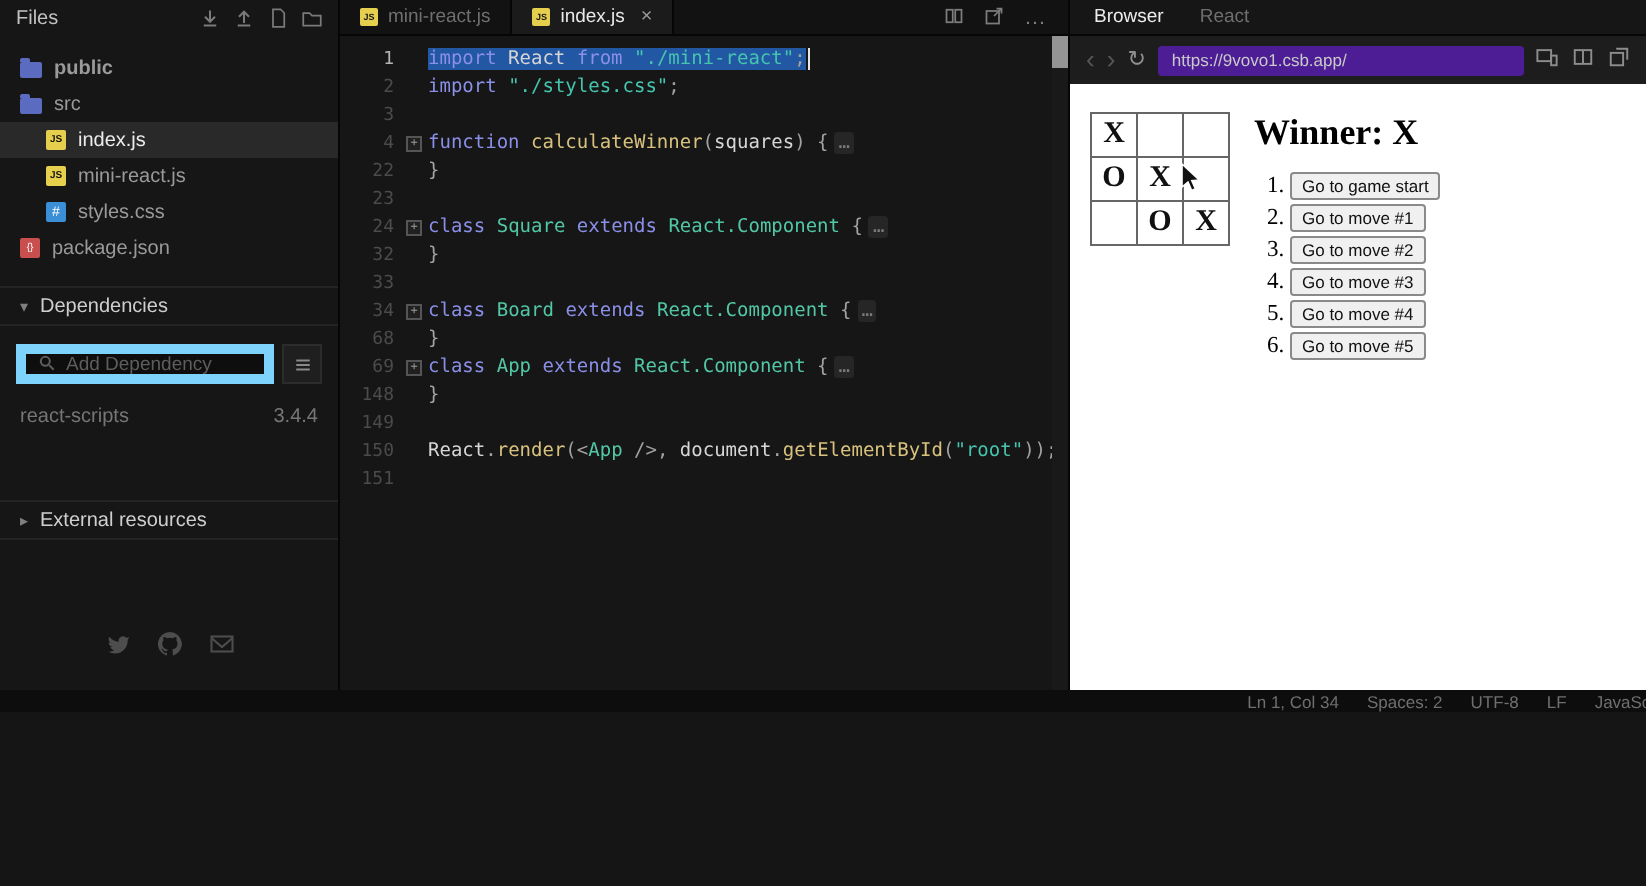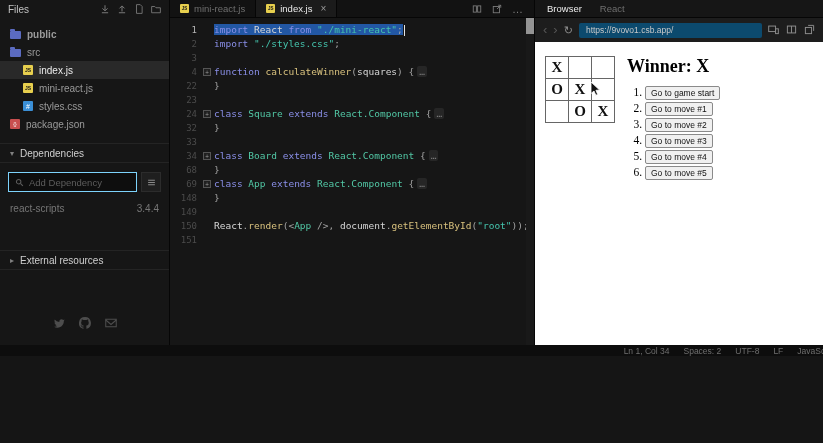--- a/index.html
+++ b/index.html
@@ -26,21 +26,21 @@
   .ic-js { width:10px; height:10px; background:#e7cf4e; color:#161616; font-size:5px;
            font-weight:bold; border-radius:1px; }
   .ic-css { width:10px; height:10px; background:#3b8fd6; color:#fff; font-size:7px; border-radius:1px; }
   .ic-json { width:10px; height:10px; background:#c94f4f; color:#fff; font-size:5px; border-radius:1px; }
   .section-h { height:20px; border-top:1px solid #242424; border-bottom:1px solid #242424;
                display:flex; align-items:center; gap:6px; padding:0 10px; color:#cfcfcf;
                font-size:10px; }
   .section-h.ext { margin-top:26px; }
   .chev { color:#808080; font-size:8px; }
   .add-dep { display:flex; gap:4px; padding:9px 8px 4px; }
-  .dep-input { flex:1; height:20px; background:#0e0e0e; border:1px solid #7dd3fc;
+  .dep-input { flex:1; height:20px; background:#0e0e0e; border:5px solid #7dd3fc;
                display:flex; align-items:center; gap:5px; padding:0 6px; }
   .ph { color:#5d5d5d; font-size:9.5px; }
   .dep-btn { width:20px; height:20px; flex:none; background:#1f1f1f; border:1px solid #2c2c2c;
              color:#8a8a8a; display:flex; align-items:center; justify-content:center; }
   .dep-row { display:flex; justify-content:space-between; padding:7px 10px 10px;
              color:#767676; font-size:10px;align-items:flex-end; }
   .sb-footer { position:absolute; bottom:12px; left:0; right:0; display:flex;
                justify-content:center; gap:14px; color:#4d4d4d; }
 
   
@@ -80,21 +80,21 @@
   
   .browser { width:288px; flex:none; display:flex; flex-direction:column; background:#1c1c1c; }
   .btabs { height:18px; flex:none; background:#161616; border-bottom:1px solid #060606;
            display:flex; align-items:center; gap:18px; padding:0 12px; }
   .btab { font-size:9.5px; color:#6f6f6f; }
   .btab.active { color:#ececec; }
   .nav { height:24px; flex:none; display:flex; align-items:center; gap:6px; padding:0 8px;
          background:#1d1d1d; }
   .navbtn { color:#565656; font-size:13px; line-height:10px; }
   .refresh { color:#8f8f8f; font-size:11px; line-height:10px; }
-  .url { flex:1; height:15px; background:#0c4a6e; border-radius:2px; display:flex;
+  .url { flex:1; height:15px; background:#4c1d95; border-radius:2px; display:flex;
          align-items:center; padding:0 7px; }
   .url span { color:#c9c9c9; font-size:8.5px; }
   .nav-icons { display:flex; gap:7px; color:#8d8d8d; align-items:center; }
   .page { flex:1; background:#ffffff; position:relative; color:#000;
           font-family:"Liberation Serif", serif; overflow:hidden; }
   .game { display:flex; padding:14px 10px; gap:12px; }
   .brow { display:flex; }
   .brow + .brow { margin-top:-1px; }
   .sq { appearance:none; width:24px; height:23px; background:#fff; border:1px solid #666;
         font-family:"Liberation Serif", serif; font-weight:bold; font-size:15px; color:#111;

